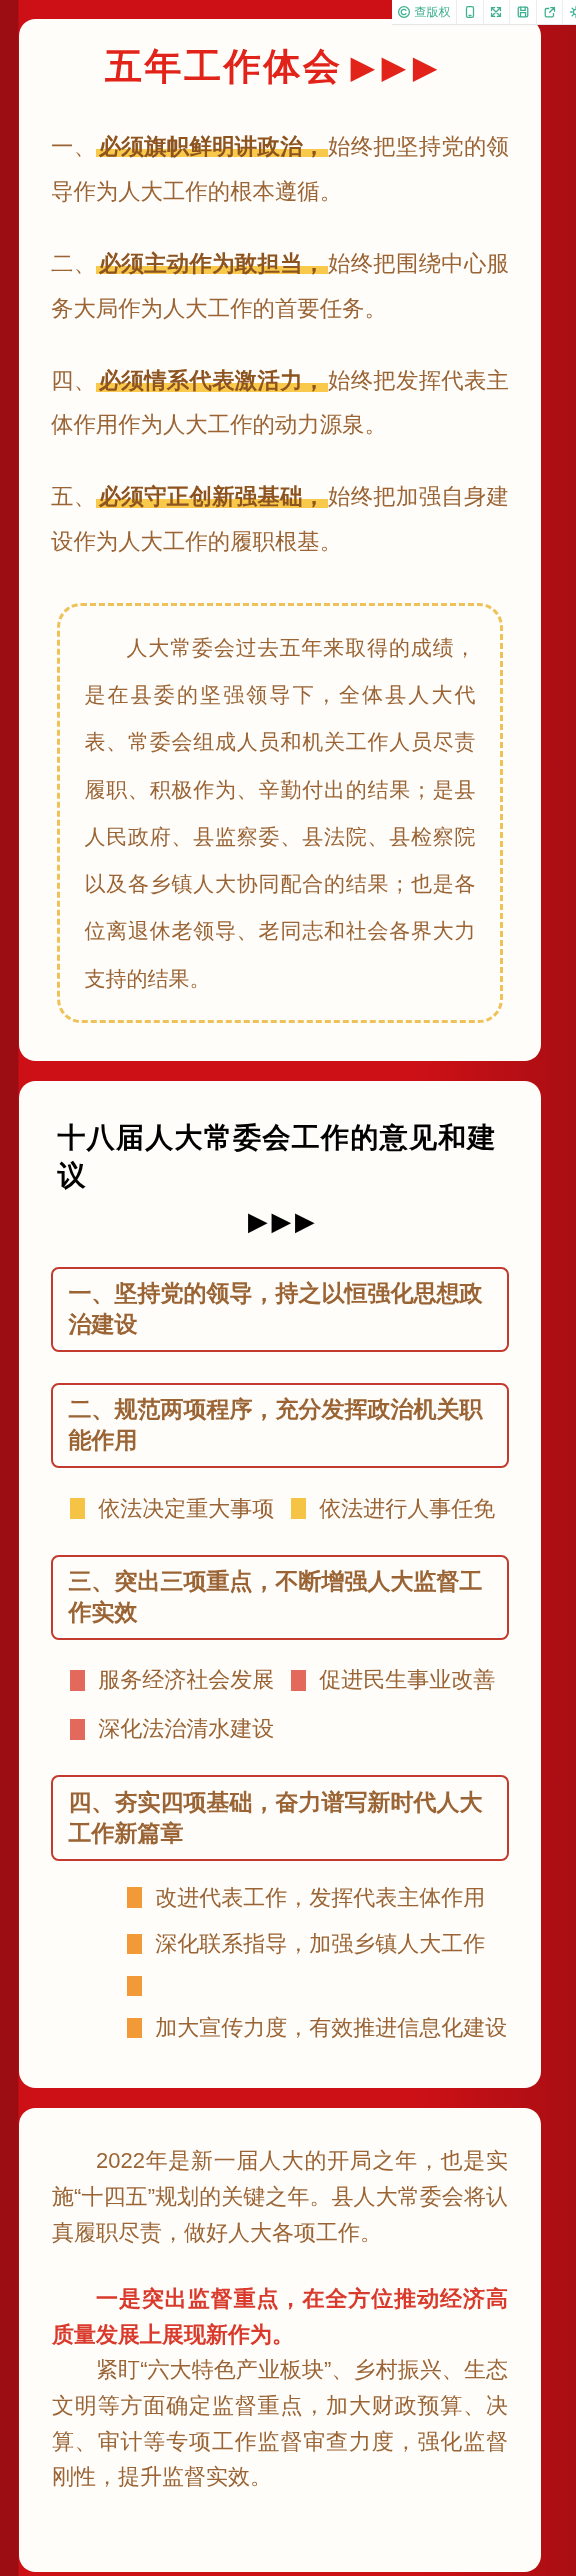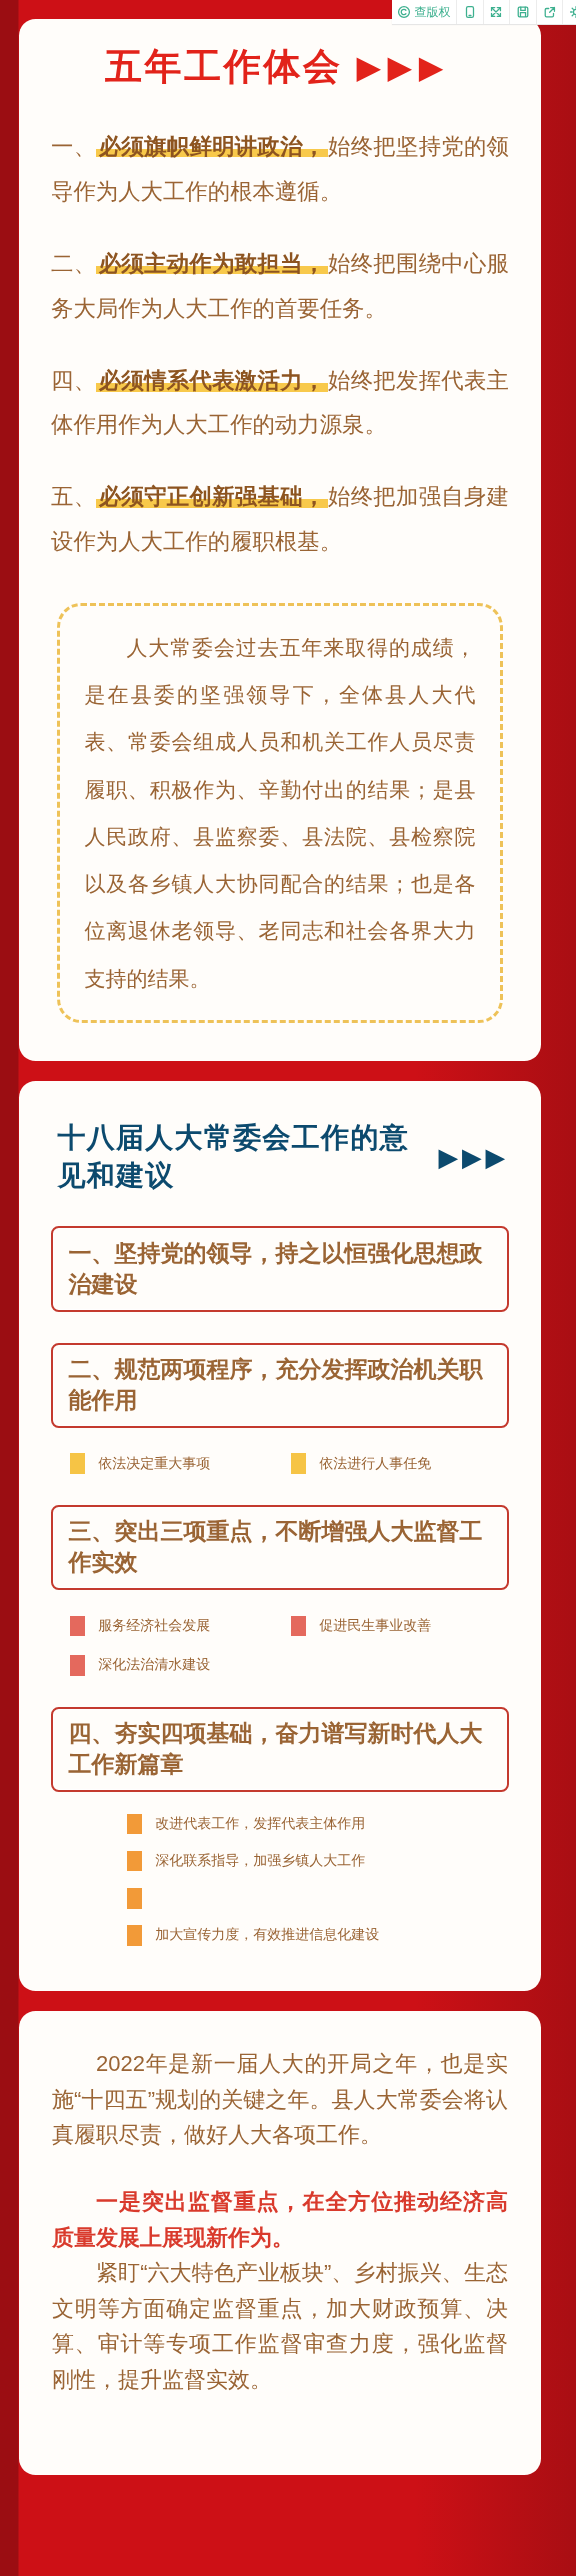--- a/index.html
+++ b/index.html
@@ -42,21 +42,21 @@
     border-radius:16.6px;
     box-sizing:border-box;
   }
   .card1{margin-top:19px;padding:23px 32px 38px 32px;}
   .card2{margin-top:20.5px;padding:38px 32px 45px 32px;}
   .card3{margin-top:20.5px;padding:35px 33px 77px 33px;}
   
   .title1{
     padding-left:54px;padding-bottom:6.4px;
     color:#e2231a;font-weight:bold;font-size:37px;letter-spacing:2.6px;
-    display:flex;align-items:center;gap:14px;
+    display:flex;align-items:center;gap:8px;
   }
   .title1 .arrows{font-size:32px;letter-spacing:6.4px;}
   .item{
     margin:27px 0 0 0;
     font-size:22.4px;line-height:2.0;color:#9a6434;
     text-align:justify;
   }
   .item .num{color:#9a6434;}
   .item .lead{
     font-weight:bold;color:#8d5420;
@@ -68,41 +68,41 @@
     border:3.2px dashed #eec258;
     border-radius:24px;
     padding:18px 24px;
   }
   .dashedbox p{
     margin:0;font-size:21px;line-height:2.25;color:#9a6434;
     text-indent:2em;text-align:justify;
   }
   
   .title2{
-    color:#0c4a6e;font-weight:bold;font-size:28px;letter-spacing:1.3px;
-    display:flex;align-items:center;gap:10.2px;padding-left:6.4px;
+    color:#000000;font-weight:bold;font-size:28px;letter-spacing:1.3px;
+    display:flex;align-items:center;gap:10.2px;padding-left:6.4px;flex-direction:column;
   }
   .title2 .arrows{font-size:25.6px;letter-spacing:3.8px;}
   .redbox{
     margin:31px 0 0 0;
     border:2.6px solid #c43a2e;
     border-radius:7.7px;
     padding:9.6px 15.4px;
     font-size:23px;color:#9a6434;
     background:#fffdfa;
     box-shadow:0 0 0 1.3px #fff inset;
     font-weight:bold;
   }
   .brow{
     display:flex;align-items:flex-start;
     padding-left:19px;margin-top:25.6px;
   }
   .bullet{
     display:flex;align-items:center;
-    font-size:14px;color:#9a6434;
+    font-size:22px;color:#9a6434;
     flex:0 0 221px;
   }
   .bullet.wide{flex:1 1 auto;}
   .sq{width:15.4px;height:20.5px;margin-right:12.8px;flex:0 0 15.4px;}
   .sq-yellow{background:#f6c445;}
   .sq-salmon{background:#e4695d;}
   .sq-orange{background:#f29a38;}
   .olist{margin-top:22px;padding-left:76px;}
   .olist .bullet{margin-top:16.6px;flex:none;}
   

